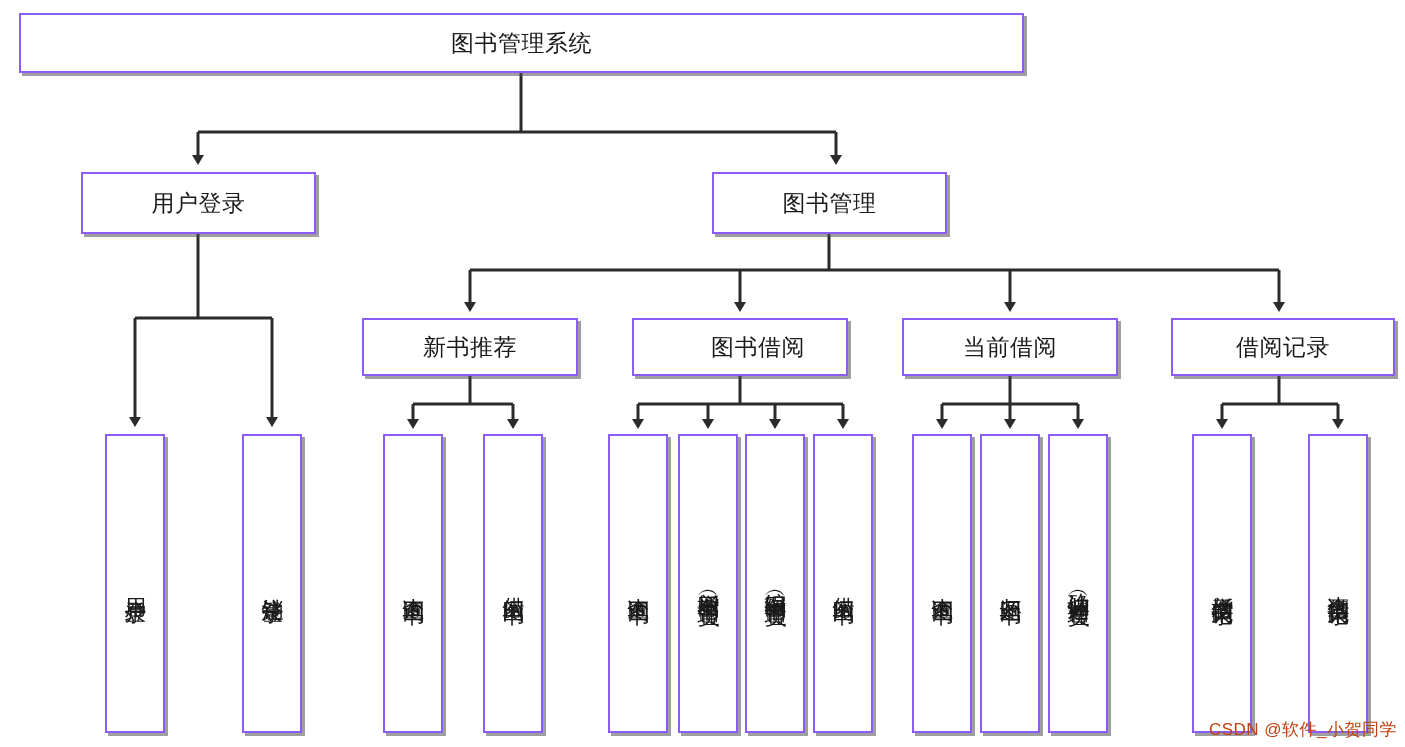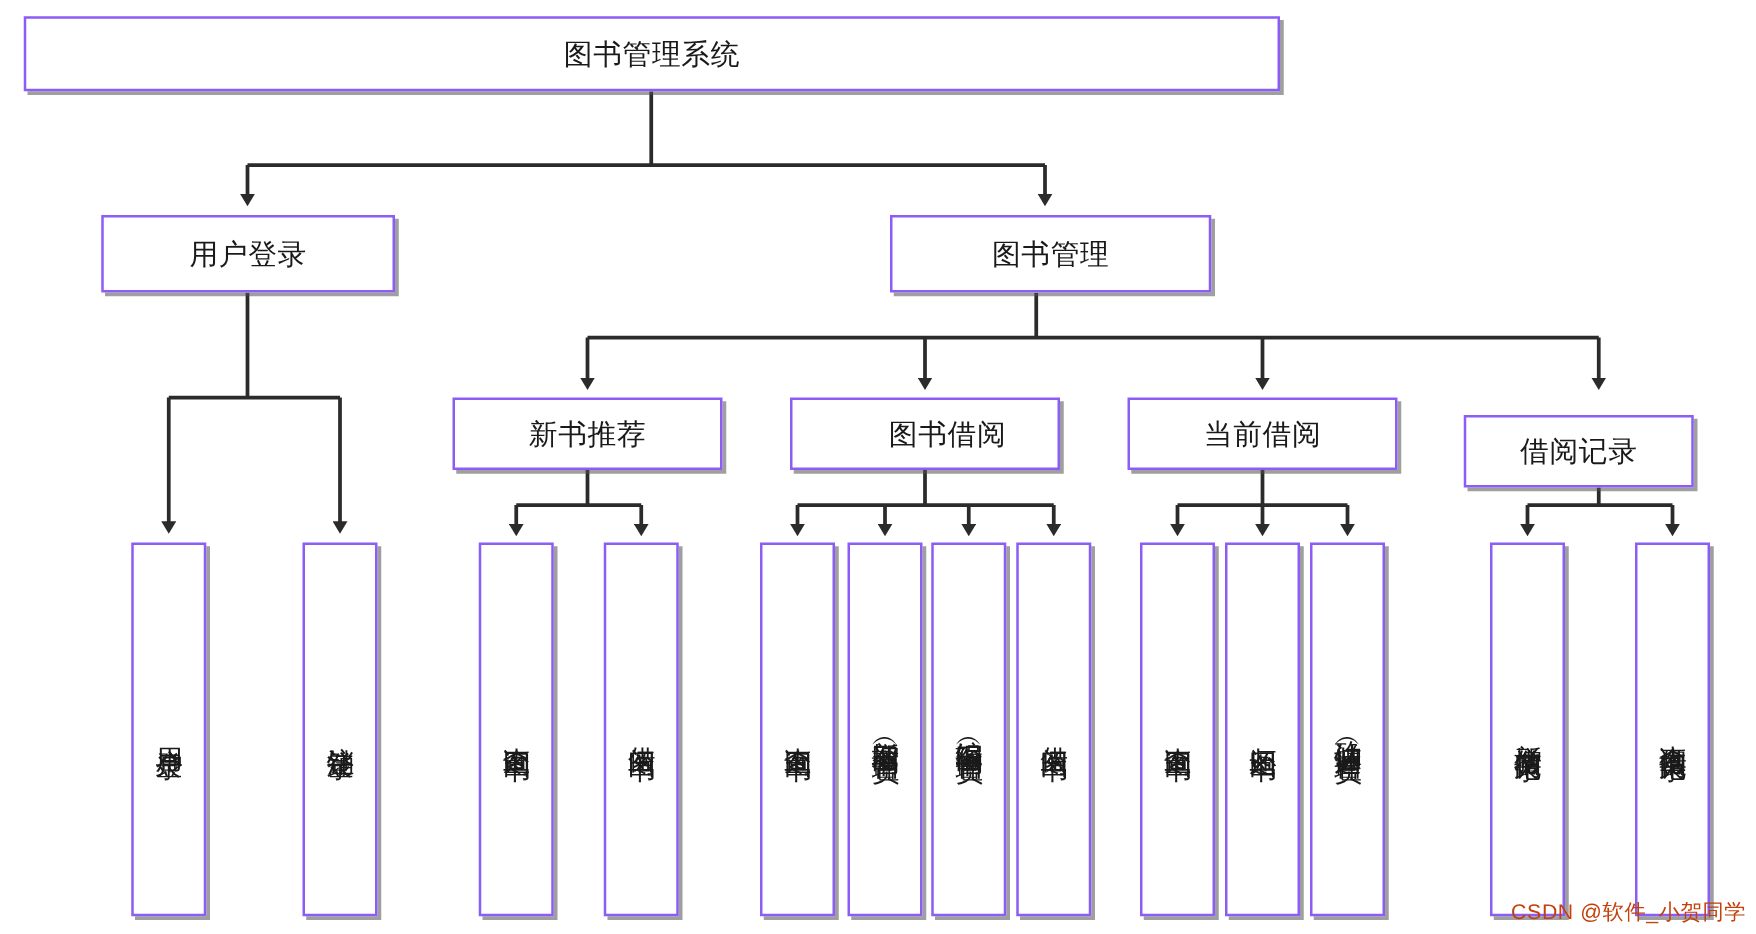--- a/index.html
+++ b/index.html
@@ -124,34 +124,34 @@
     </g>
   </svg>
 
   <div class="node horizontal" style="left:19px; top:13px; width:1005px; height:60px;">
     <span class="label">图书管理系统</span>
   </div>
 
   <div class="node horizontal" style="left:81px; top:172px; width:235px; height:62px;">
     <span class="label">用户登录</span>
   </div>
-  <div class="node horizontal" style="left:712px; top:172px; width:257px; height:62px;">
+  <div class="node horizontal" style="left:712px; top:172px; width:235px; height:62px;">
     <span class="label">图书管理</span>
   </div>
 
   <div class="node horizontal" style="left:362px; top:318px; width:216px; height:58px;">
     <span class="label">新书推荐</span>
   </div>
   <div class="node horizontal" style="left:632px; top:318px; width:216px; height:58px;padding-left:36px;">
     <span class="label">图书借阅</span>
   </div>
   <div class="node horizontal" style="left:902px; top:318px; width:216px; height:58px;">
     <span class="label">当前借阅</span>
   </div>
-  <div class="node horizontal" style="left:1171px; top:332px; width:184px; height:58px;">
+  <div class="node horizontal" style="left:1171px; top:318px; width:224px; height:58px;">
     <span class="label">借阅记录</span>
   </div>
 
   <div class="node vertical" style="left:105px; top:434px; width:60px; height:299px;">
     <span class="label">用户登录</span>
   </div>
   <div class="node vertical" style="left:242px; top:434px; width:60px; height:299px;">
     <span class="label">注销登录</span>
   </div>
 

